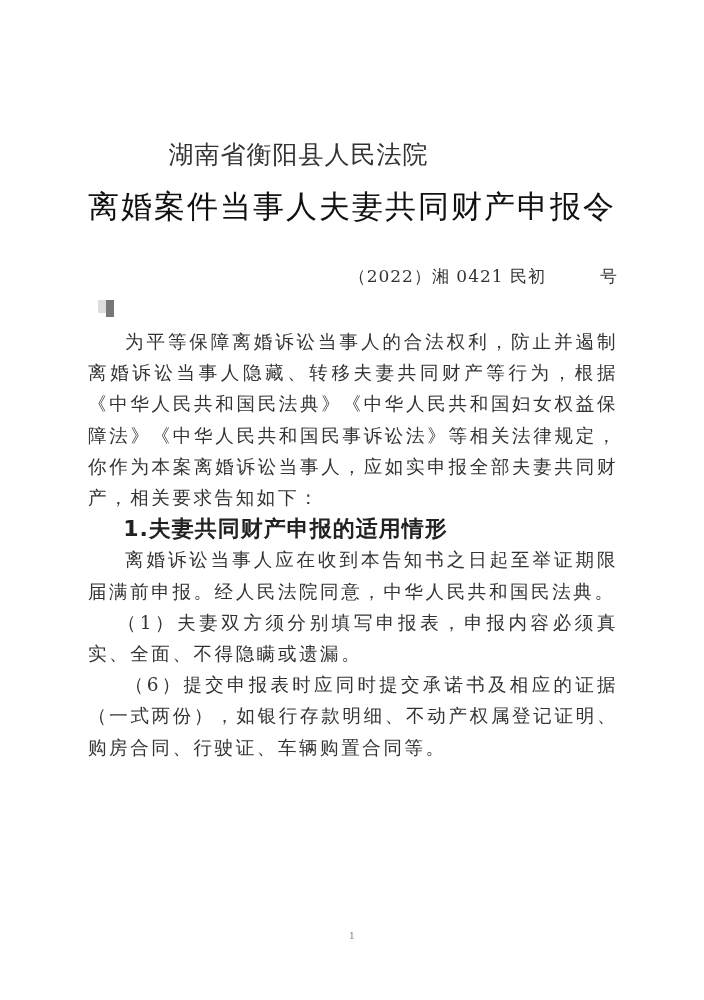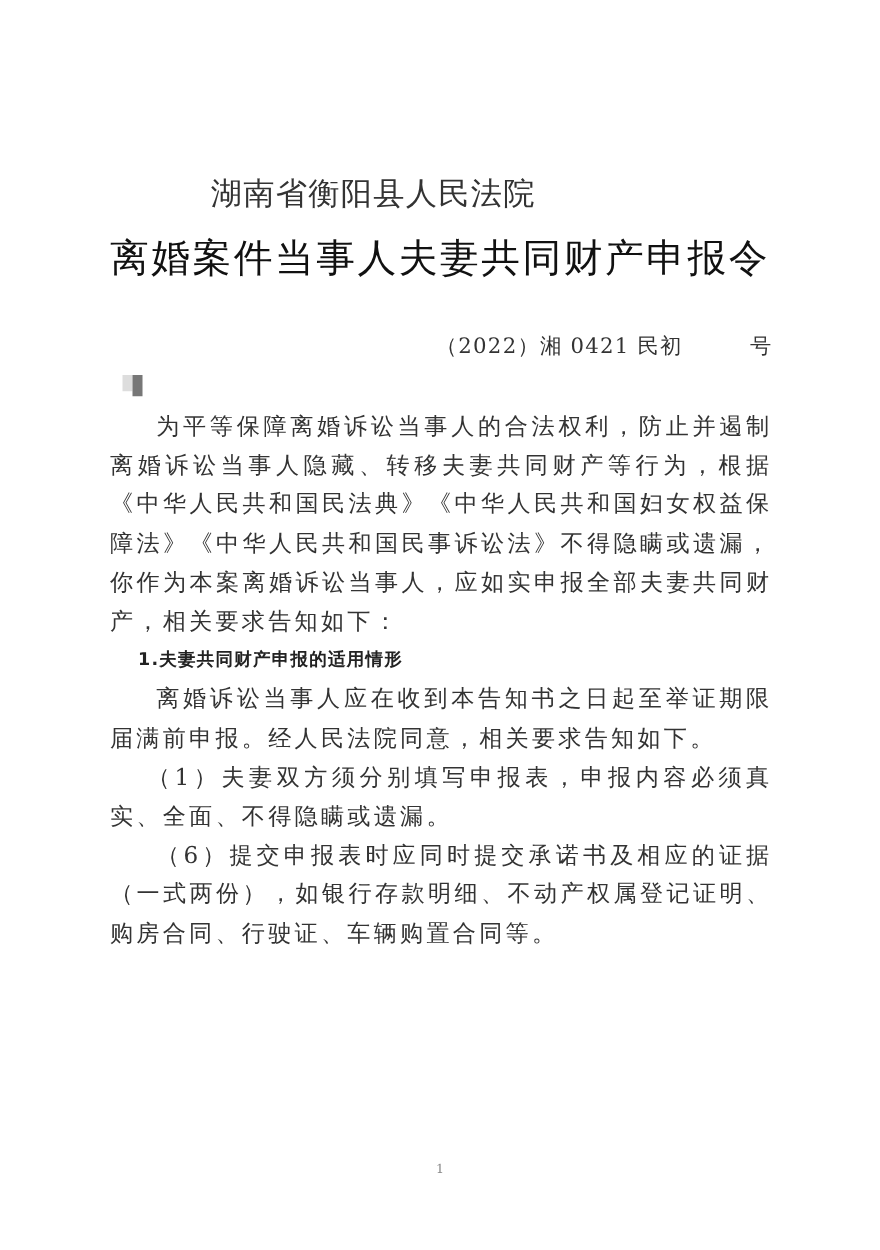--- a/index.html
+++ b/index.html
@@ -26,39 +26,39 @@
       position: absolute; top: 300px; left: 106px; width: 8px; height: 17px; background: #777;
     }
     .mark-faint {
       position: absolute; top: 300px; left: 98px; width: 8px; height: 13px; background: #ddd;
     }
     .body {
       position: absolute; top: 326px; left: 88px; width: 530px;
       font-size: 18.5px; line-height: 31.2px; color: #333; letter-spacing: 2.6px;
     }
     .body p { margin: 0; text-indent: 2em; text-align: justify; }
-    .body h3 { margin: 0; font-size: 14px; font-weight: bold; text-indent: 1.6em; color: #222; letter-spacing: 1px; font-family: "DejaVu Sans", sans-serif; }
+    .body h3 { margin: 0; font-size: 22px; font-weight: bold; text-indent: 1.6em; color: #222; letter-spacing: 1px; font-family: "DejaVu Sans", sans-serif; }
     .body .sub { text-indent: 1.6em; }
     .pageno {
       position: absolute; top: 930px; left: 0; width: 704px; text-align: center;
       font-size: 10px; color: #888;
     }
   </style>
 </head>
 <body>
 
 <div class="court">湖南省衡阳县人民法院</div>
 <div class="title">离婚案件当事人夫妻共同财产申报令</div>
 <div class="caseno">
   <span>（2022）湘 0421 民初</span><span class="blank"></span><span>号</span>
 </div>
 <div class="mark-faint"></div>
 <div class="mark"></div>
 
 <div class="body">
-  <p>为平等保障离婚诉讼当事人的合法权利，防止并遏制离婚诉讼当事人隐藏、转移夫妻共同财产等行为，根据《中华人民共和国民法典》《中华人民共和国妇女权益保障法》《中华人民共和国民事诉讼法》不得隐瞒或遗漏，你作为本案离婚诉讼当事人，应如实申报全部夫妻共同财产，相关要求告知如下：</p>
+  <p>为平等保障离婚诉讼当事人的合法权利，防止并遏制离婚诉讼当事人隐藏、转移夫妻共同财产等行为，根据《中华人民共和国民法典》《中华人民共和国妇女权益保障法》《中华人民共和国民事诉讼法》等相关法律规定，你作为本案离婚诉讼当事人，应如实申报全部夫妻共同财产，相关要求告知如下：</p>
   <h3>1.夫妻共同财产申报的适用情形</h3>
-  <p>离婚诉讼当事人应在收到本告知书之日起至举证期限届满前申报。经人民法院同意，相关要求告知如下。</p>
+  <p>离婚诉讼当事人应在收到本告知书之日起至举证期限届满前申报。经人民法院同意，中华人民共和国民法典。</p>
   <p class="sub">（1）夫妻双方须分别填写申报表，申报内容必须真实、全面、不得隐瞒或遗漏。</p>
   <p>（6）提交申报表时应同时提交承诺书及相应的证据（一式两份），如银行存款明细、不动产权属登记证明、购房合同、行驶证、车辆购置合同等。</p>
 </div>
 
 <div class="pageno">1</div>
 
 </body></html>

